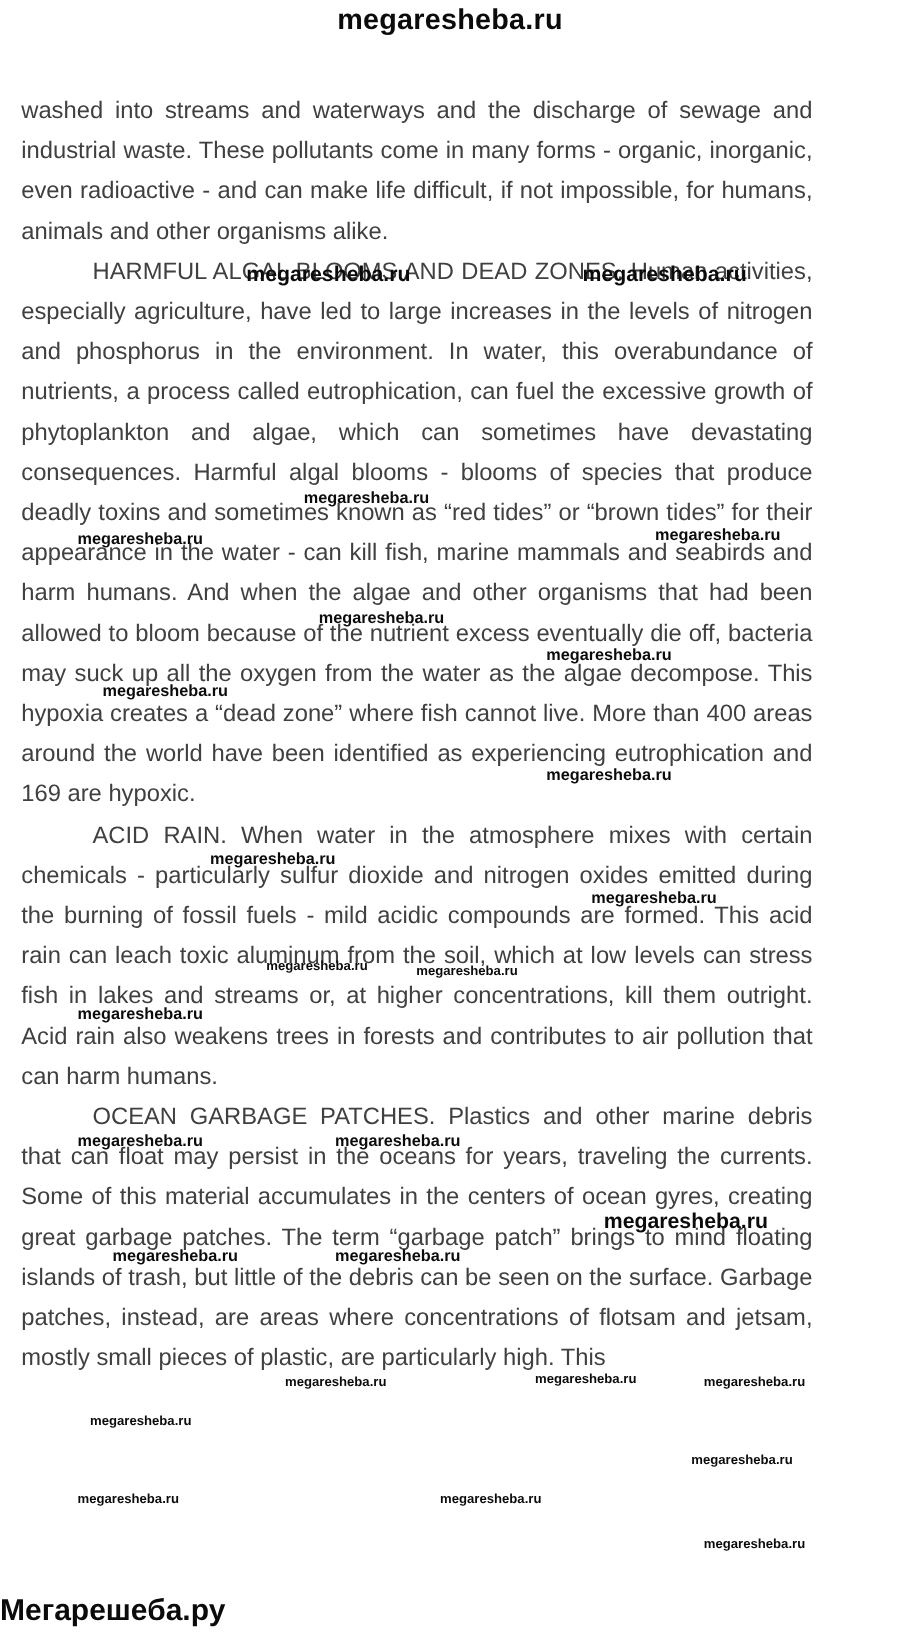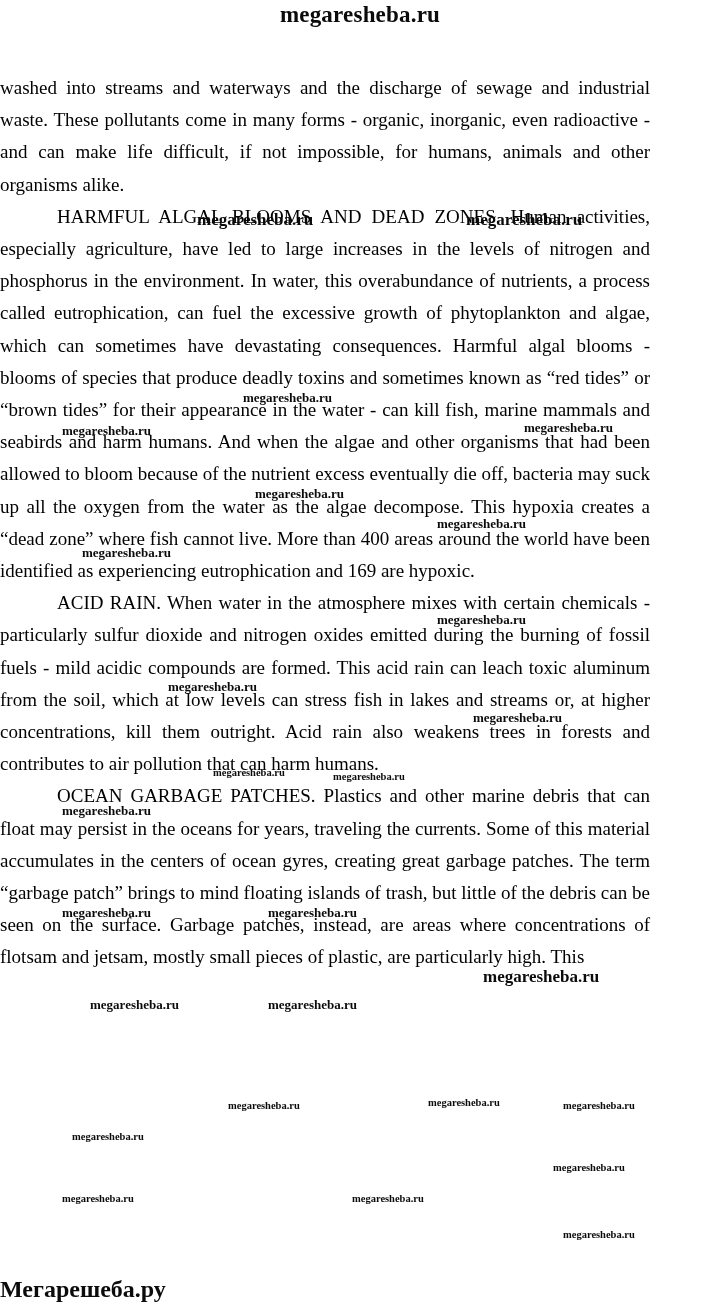--- a/index.html
+++ b/index.html
@@ -1,15 +1,15 @@
 <!DOCTYPE html>
 <html><head>
 <meta charset="utf-8">
 <style>
-  * { margin: 0; padding: 0; box-sizing: border-box; font-family: Liberation Serif, serif; }
+  * { margin: 0; padding: 0; box-sizing: border-box; }
   html, body { background: #ffffff; }
   body {
     width: 720px;
     height: 1311px;
     position: relative;
     overflow: hidden;
     font-family: "Liberation Sans", sans-serif;
     color: #131313;
   }
   .page { position: relative; width: 100%; height: 100%; }
@@ -20,21 +20,22 @@
     padding-top: 2px;
     letter-spacing: 0.2px;
     color: #0b0b0b;
   }
   .content {
     margin-top: 44px;
     padding-right: 70px;
     font-size: 19px;
     line-height: 32.2px;
     text-align: justify;
-    color: #000000;
+    color: #404040;
+    margin-left: 17px;
   }
   .para { margin: 0; }
   .para.indent { text-indent: 57px; }
   .footer-title {
     position: absolute;
     bottom: 8px;
     left: 0;
     right: 0;
     text-align: left;
     font-weight: bold;

